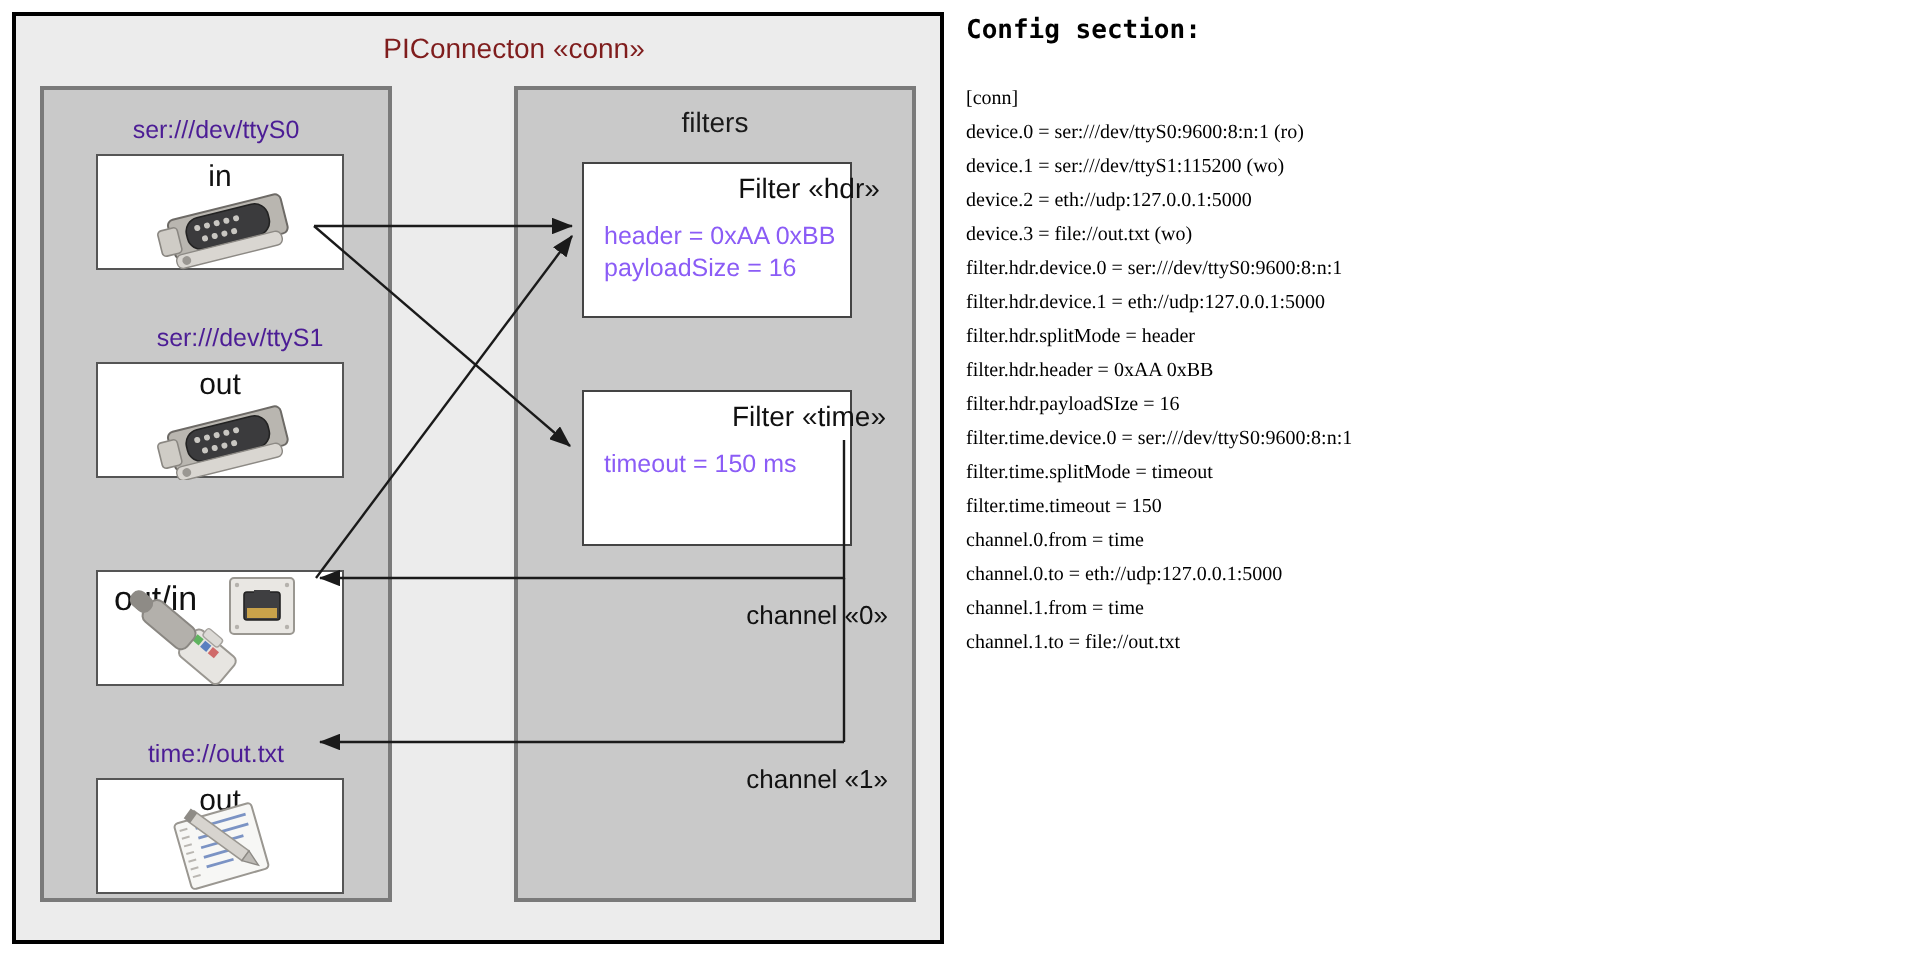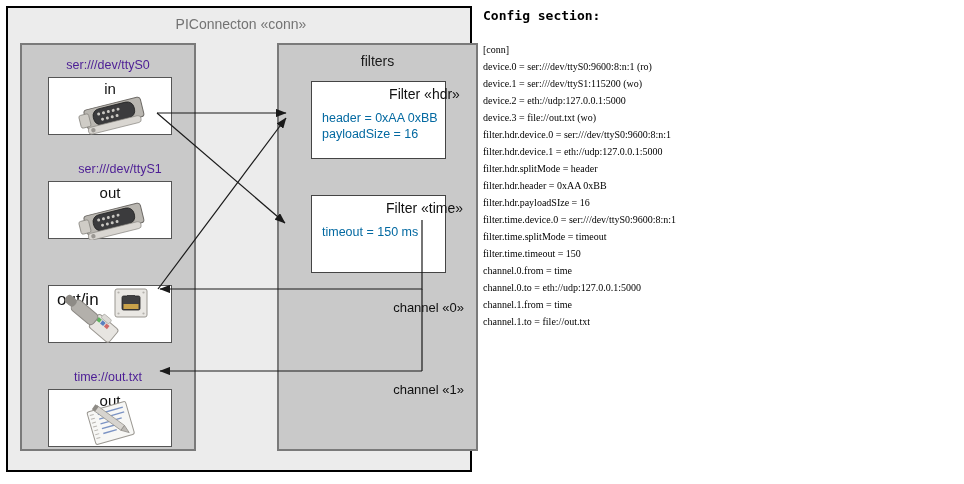--- a/index.html
+++ b/index.html
@@ -15,32 +15,32 @@
 
   
   #diagram-panel {
     position: absolute; left: 6px; top: 6px;
     width: 466px; height: 466px;
     border: 2px solid #000;
     background: #ececec;
     box-sizing: border-box;
   }
   #diagram-title {
-    position: absolute; left: 0; top: 8px; width: 466px;
-    text-align: center; font-size: 14px; color: #737373;
+    position: absolute; left: 16px; top: 8px; width: 466px;
+    text-align: center; font-size: 14px; color: #7f1d1d;
   }
 
   .panel {
     position: absolute;
     background: #c9c9c9;
     border: 2px solid #7a7a7a;
     box-sizing: border-box;
   }
   #devices-panel { left: 12px; top: 35px; width: 176px; height: 408px; }
-  #filters-panel { left: 249px; top: 35px; width: 201px; height: 408px; margin-left: 20px; }
+  #filters-panel { left: 249px; top: 35px; width: 201px; height: 408px; }
   #filters-title {
     position: absolute; left: 0; top: 8px; width: 100%;
     text-align: center; font-size: 14px; color:#1a1a1a;
   }
 
   .dev-label {
     position: absolute; font-size: 12.5px; color:#4c1d95;
     text-align:center; white-space: nowrap;
   }
   .dev-box {
@@ -61,21 +61,21 @@
   .filter-box {
     position:absolute; background:#fff; border:1.5px solid #444;
     box-sizing:border-box;
   }
   .filter-title {
     position:absolute; top:4px; left:0; width:100%; text-align:center;
     font-size:14px; color:#111;padding-left:46px;
   }
   .filter-attrs {
     position:absolute; top:28px; left:10px; font-size:12.5px;
-    color:#0369a1; line-height:16px;
+    color:#8b5cf6; line-height:16px;
   }
 
   .chan-label {
     position:absolute; font-size:13px; color:#111; white-space:nowrap;
   }
 
   svg.overlay {
     position:absolute; left:0; top:0; width:466px; height:466px;
     pointer-events:none;
   }

